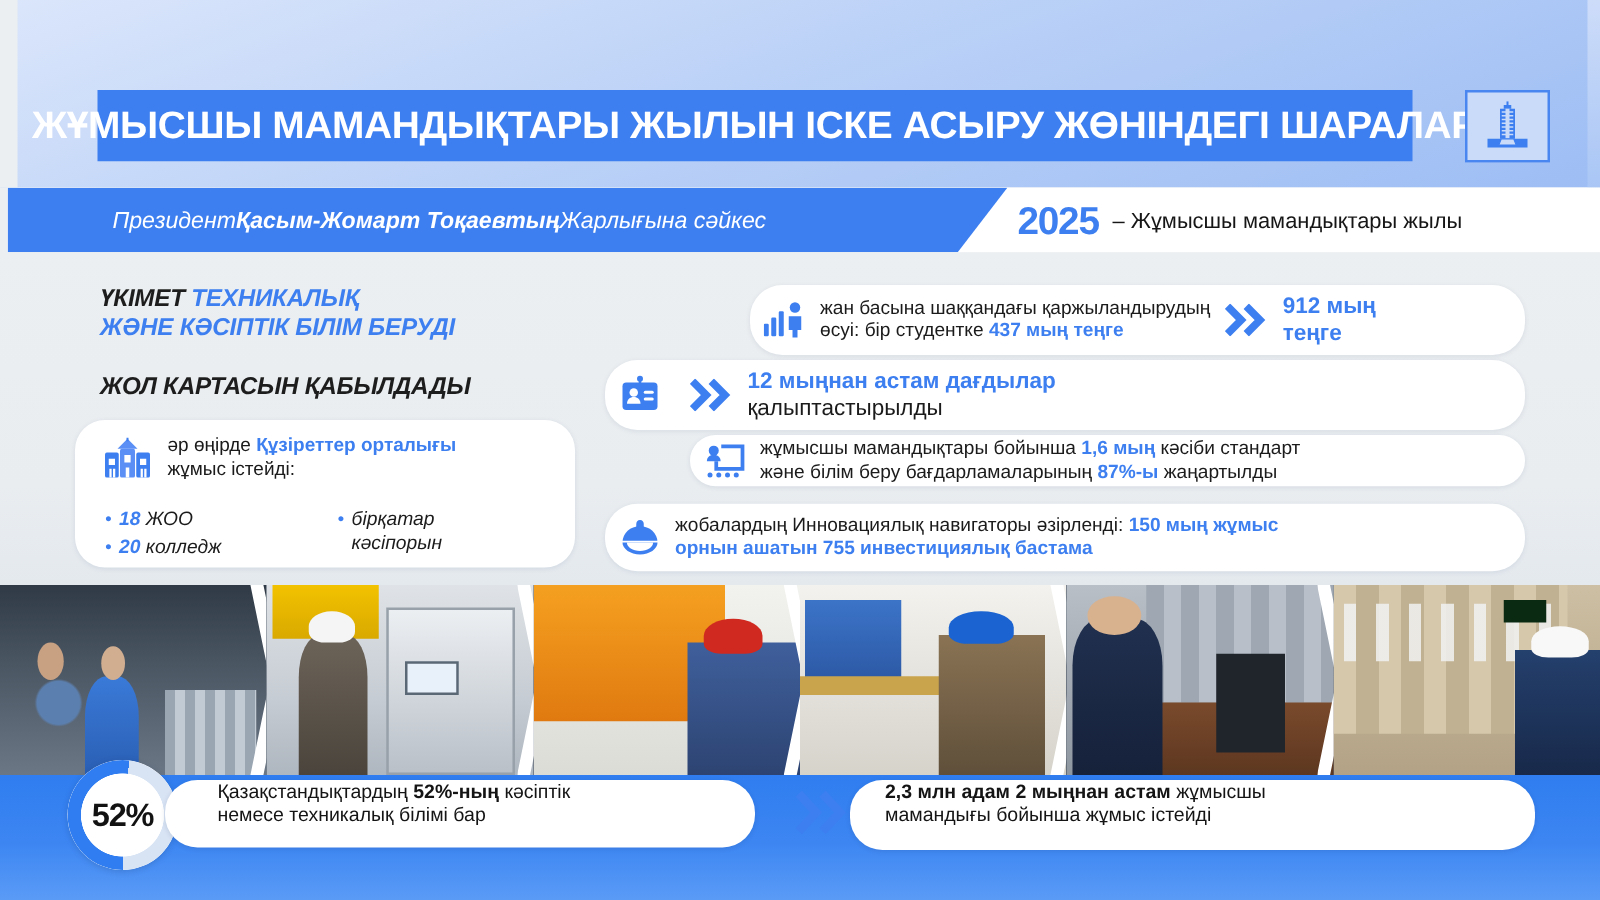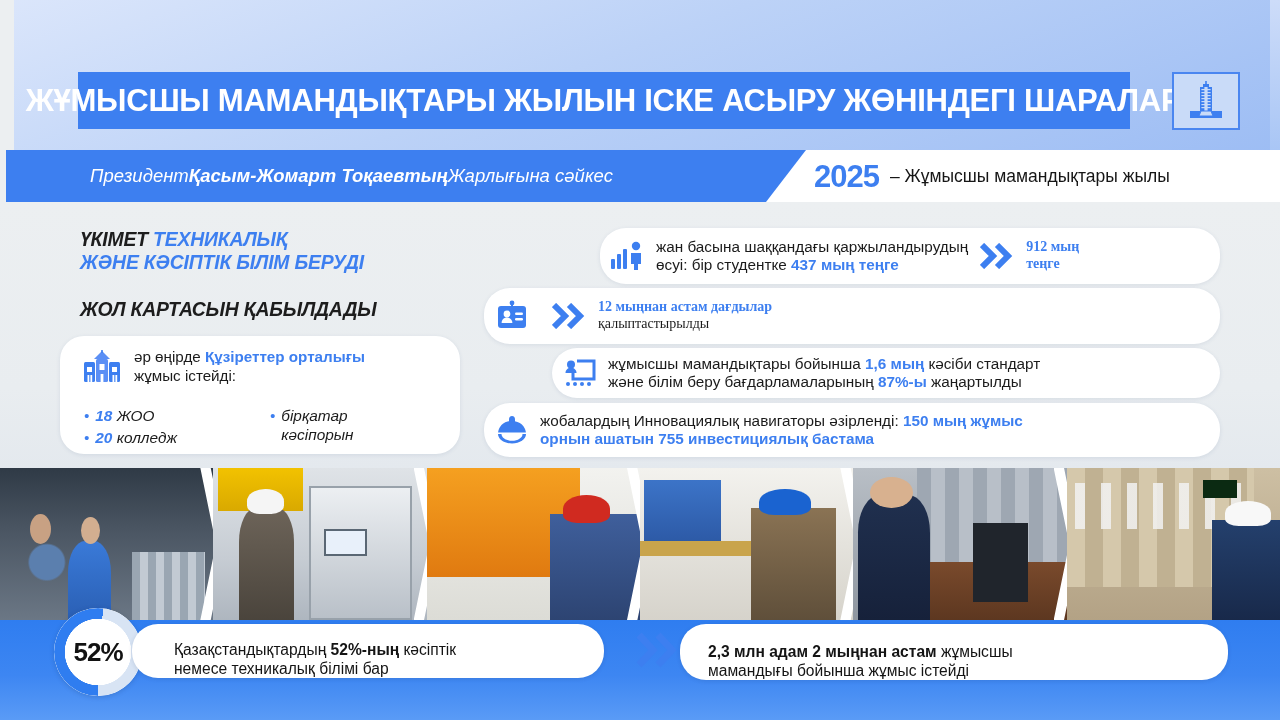--- a/index.html
+++ b/index.html
@@ -118,31 +118,31 @@
   .bul .wrap2 { line-height: 1.25; }
 
   
   .stat-card {
     position: absolute; background: #ffffff; border-radius: 26px;
     box-shadow: 0 1px 4px rgba(40,70,120,0.10);
     display: flex; align-items: center;
   }
   .sc1 { left: 600px; top: 228px; width: 620px; height: 56px; }
   .sc2 { left: 484px; top: 288px; width: 736px; height: 56px; }
-  .sc3 { left: 552px; top: 348px; width: 668px; height: 50px; }
+  .sc3 { left: 552px; top: 348px; width: 668px; height: 41px; }
   .sc4 { left: 484px; top: 403px; width: 736px; height: 54px; }
 
   .sc-icon { width: 56px; display: flex; align-items: center; justify-content: center; flex: 0 0 56px; }
   .sc-body { display: flex; align-items: center; flex: 1 1 auto; }
   .sc-text {
     font-size: 15.3px; line-height: 1.2; color: #1b1b1b;
   }
   .sc-text b { color: #3d7ff0; font-weight: bold; }
   .chev { flex: 0 0 auto; margin: 0 12px; display:flex; }
-  .sc-right { font-size: 14px; line-height: 1.2; color: #1b1b1b; font-family: Liberation Serif, serif; }
+  .sc-right { font-size: 18px; line-height: 1.2; color: #1b1b1b; }
   .sc-right b { color: #3d7ff0; font-weight: bold; }
 
   
   .photo-strip {
     position: absolute; left: 0; top: 468px; width: 1280px; height: 152px;
     display: flex; overflow: hidden; background: #1d2a3a;
   }
   .photo { position: relative; height: 152px; flex: 1 1 0; overflow: hidden; }
   .photo .ph-inner { position: absolute; inset: 0; }
   .photo::after {
@@ -238,21 +238,21 @@
     background: conic-gradient(from 180deg, #2f7df0 0% 52%, #d8e4f4 52% 100%);
     -webkit-mask: radial-gradient(circle, transparent 0 33px, #000 33.5px);
             mask: radial-gradient(circle, transparent 0 33px, #000 33.5px);
   }
   .gauge-val {
     position: relative; z-index: 2;
     font-size: 26px; font-weight: bold; color: #121212; letter-spacing: -1px;
   }
   .bot-card {
     position: absolute; background: #ffffff; border-radius: 26px;
-    display: flex; align-items: flex-end;
+    display: flex; align-items: flex-start;
     box-shadow: 0 1px 4px rgba(20,50,100,0.14);
   }
   .bc1 { left: 132px; top: 624px; width: 472px; height: 54px; }
   .bc2 { left: 680px; top: 624px; width: 548px; height: 56px; }
   .bot-text { font-size: 15.6px; line-height: 1.22; color: #141414; padding-left: 6px; }
   .bot-text b { font-weight: bold; color: #141414; }
   .chev-blue { margin: 0 14px 0 18px; display:flex; }
 
   .v-center { display: flex; flex-direction: column; justify-content: center; }
 </style>

